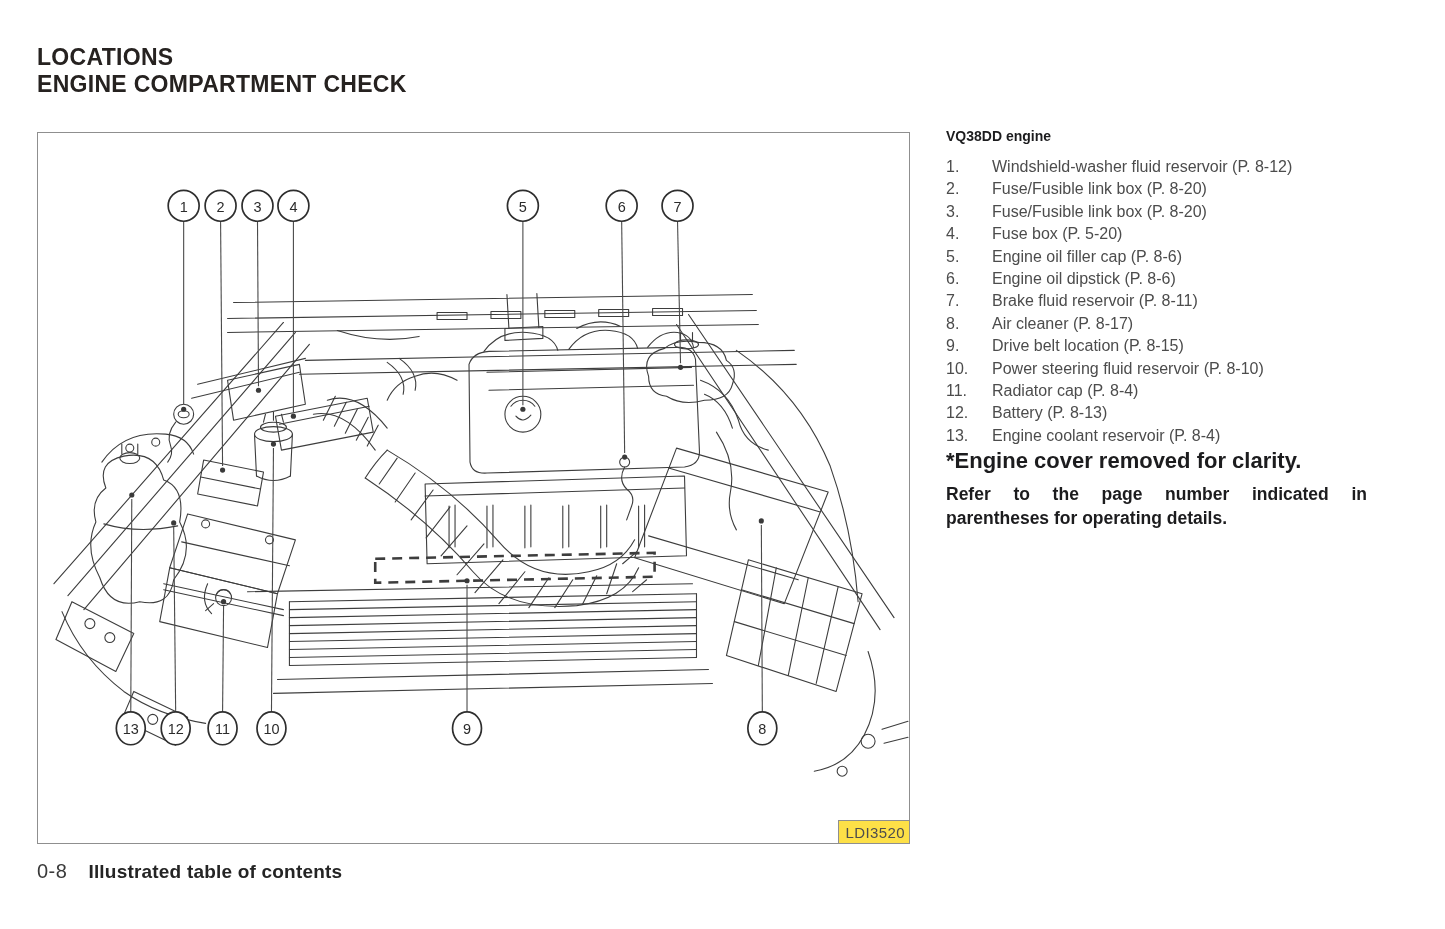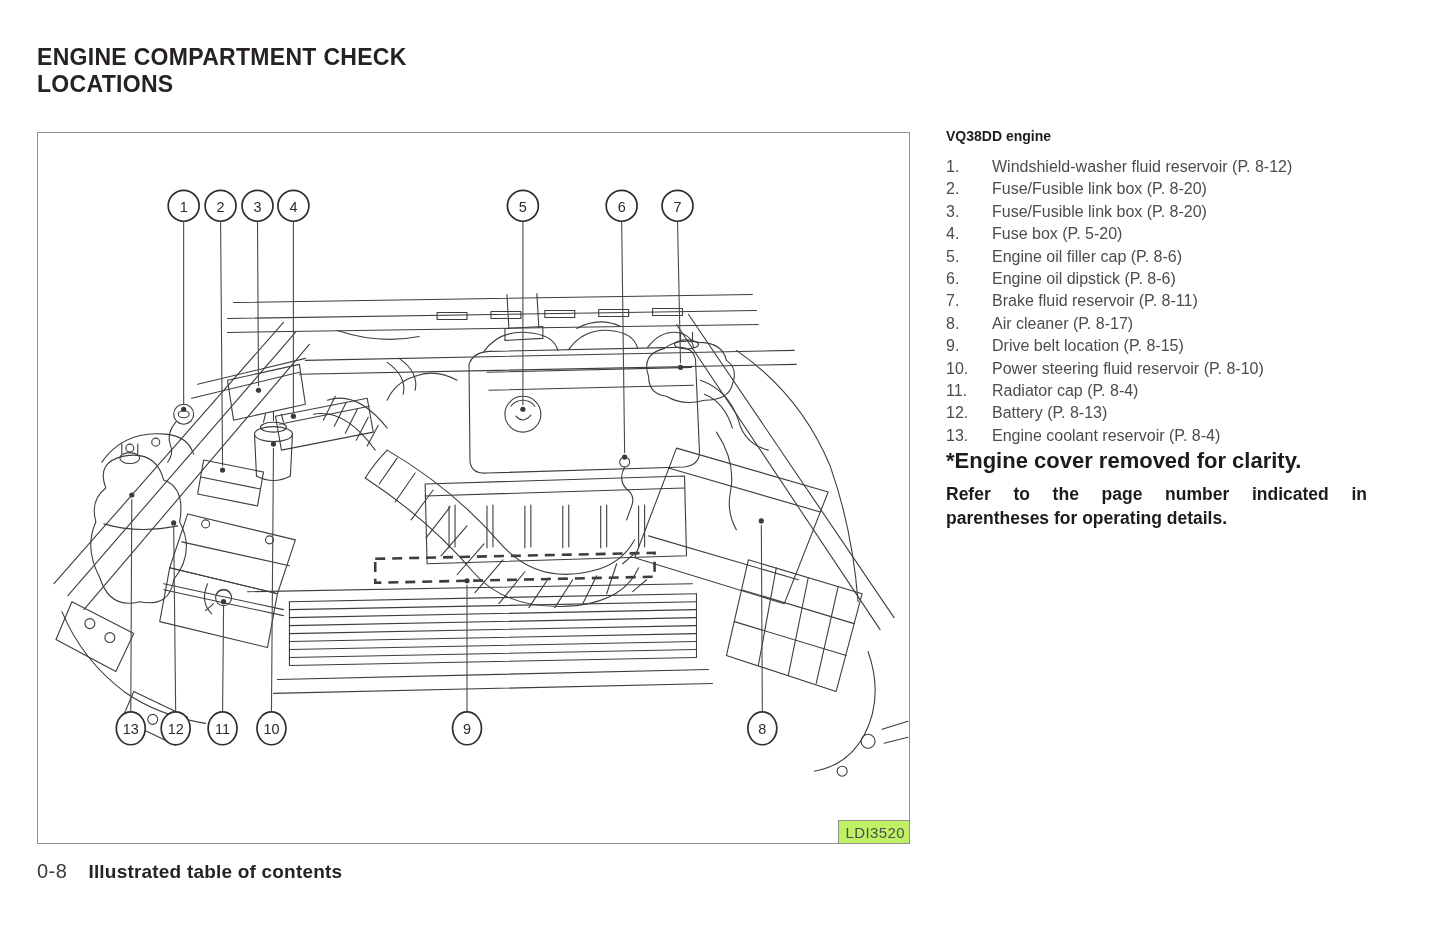--- a/index.html
+++ b/index.html
@@ -5,21 +5,21 @@
   html,body{margin:0;padding:0;background:#ffffff;}
   body{width:1445px;height:929px;position:relative;font-family:"Liberation Sans",sans-serif;color:#2b2b2b;overflow:hidden;}
 
   .page-title{position:absolute;left:37px;top:44px;font-size:23px;font-weight:700;
     color:#262220;line-height:26.5px;letter-spacing:.3px;}
 
   .diagram{position:absolute;left:37px;top:132px;width:873px;height:712px;
     border:1px solid #8f8f8f;box-sizing:border-box;background:#fff;}
   .diagram svg{position:absolute;left:0;top:0;width:100%;height:100%;}
   .fig-label{position:absolute;right:0;bottom:0;width:71px;height:23px;
-    border-top:1px solid #8f8f8f;border-left:1px solid #8f8f8f;background:#bef264;
+    border-top:1px solid #8f8f8f;border-left:1px solid #8f8f8f;background:#fde047;
     font-size:15px;color:#4d4d4d;letter-spacing:.4px;
     display:flex;align-items:center;justify-content:flex-end;padding-right:4px;box-sizing:border-box;}
 
   .legend{position:absolute;left:946px;top:128px;width:421px;}
   .legend-heading{font-size:14px;font-weight:700;color:#1c1c1e;margin:0 0 12px 0;}
   .li{display:flex;font-size:16px;color:#4c4c4c;line-height:22.4px;}
   .li .num{flex:0 0 46px;}
   .li .txt{width:345px;}
   .note{font-size:22px;font-weight:700;color:#1c1c1e;line-height:23px;margin-top:2px;}
   .refer{font-size:17.5px;font-weight:700;color:#1c1c1e;line-height:23.5px;margin-top:11px;text-align:justify;}
@@ -33,22 +33,22 @@
   .dot{fill:#3a3a3a;stroke:none;}
   .callout{stroke:#2e2e2e;stroke-width:1.7;fill:#ffffff;}
   .callout-num{font-family:"Liberation Sans",sans-serif;font-size:14.5px;fill:#2b2b2b;
     text-anchor:middle;dominant-baseline:central;stroke:none;}
   .dashed{stroke:#3d3d3d;stroke-width:2.6;fill:none;stroke-dasharray:10 7;}
 </style>
 </head>
 <body>
 
 <div class="page-title">
+  <div>LOCATIONS</div>
   <div>ENGINE COMPARTMENT CHECK</div>
-  <div>LOCATIONS</div>
 </div>
 
 <div class="diagram">
   <svg viewBox="0 0 873 712" preserveAspectRatio="none">
 
     <g class="art">
       <path d="M16,452 L246,190"></path>
       <path d="M30,464 L258,200"></path>
       <path d="M46,478 L272,212"></path>
       <path d="M858,486 L652,182"></path>

